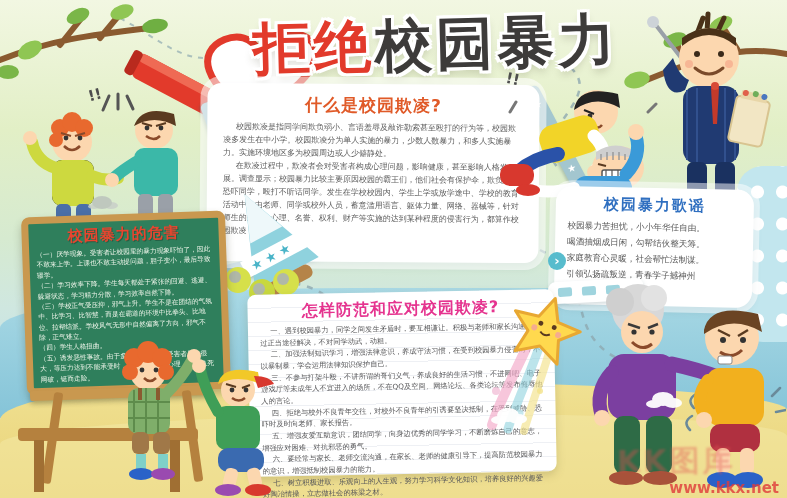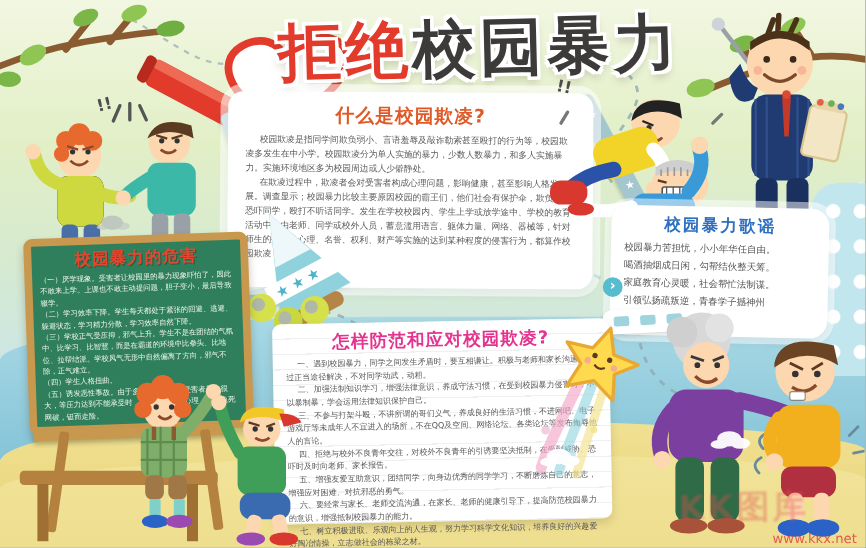--- a/index.html
+++ b/index.html
@@ -60,21 +60,21 @@
   .widgetbar i{position:absolute;top:6px;width:14px;height:9px;background:#9fd4de;border-radius:2px;}
   .gobtn{position:absolute;left:548px;top:252px;width:18px;height:18px;border-radius:50%;
     background:#57bccd;color:#fff;font-size:13px;font-weight:bold;text-align:center;line-height:17px;}
   
   .mark{position:absolute;font-weight:900;color:#4d4d4d;font-size:15px;}
   .cloud{position:absolute;background:#fff;border-radius:50%;box-shadow:10px 4px 0 -2px #fff,-9px 5px 0 -3px #fff;width:22px;height:14px;opacity:.95;}
   .dust{position:absolute;width:20px;height:13px;background:#b9c0bb;border-radius:50%;box-shadow:9px 3px 0 -3px #c8cec9,-8px 4px 0 -4px #c8cec9;opacity:.8;}
   
   .wm-logo{position:absolute;right:52px;bottom:16px;font-size:30px;font-weight:900;color:#e05050;
     opacity:.38;letter-spacing:3px;filter:blur(1px);transform:rotate(-1deg);}
-  .wm-site{position:absolute;right:8px;bottom:1px;font-size:12px;font-weight:normal;color:#e03b3b;opacity:.8;}
+  .wm-site{position:absolute;right:8px;bottom:1px;font-size:15px;font-weight:bold;color:#e03b3b;opacity:.8;}
   .scene{position:absolute;}
 </style>
 </head>
 <body>
 
 <div class="stage">
 
   <div class="sea"></div>
   <div class="sand"></div>
   <div class="sand2"></div>

